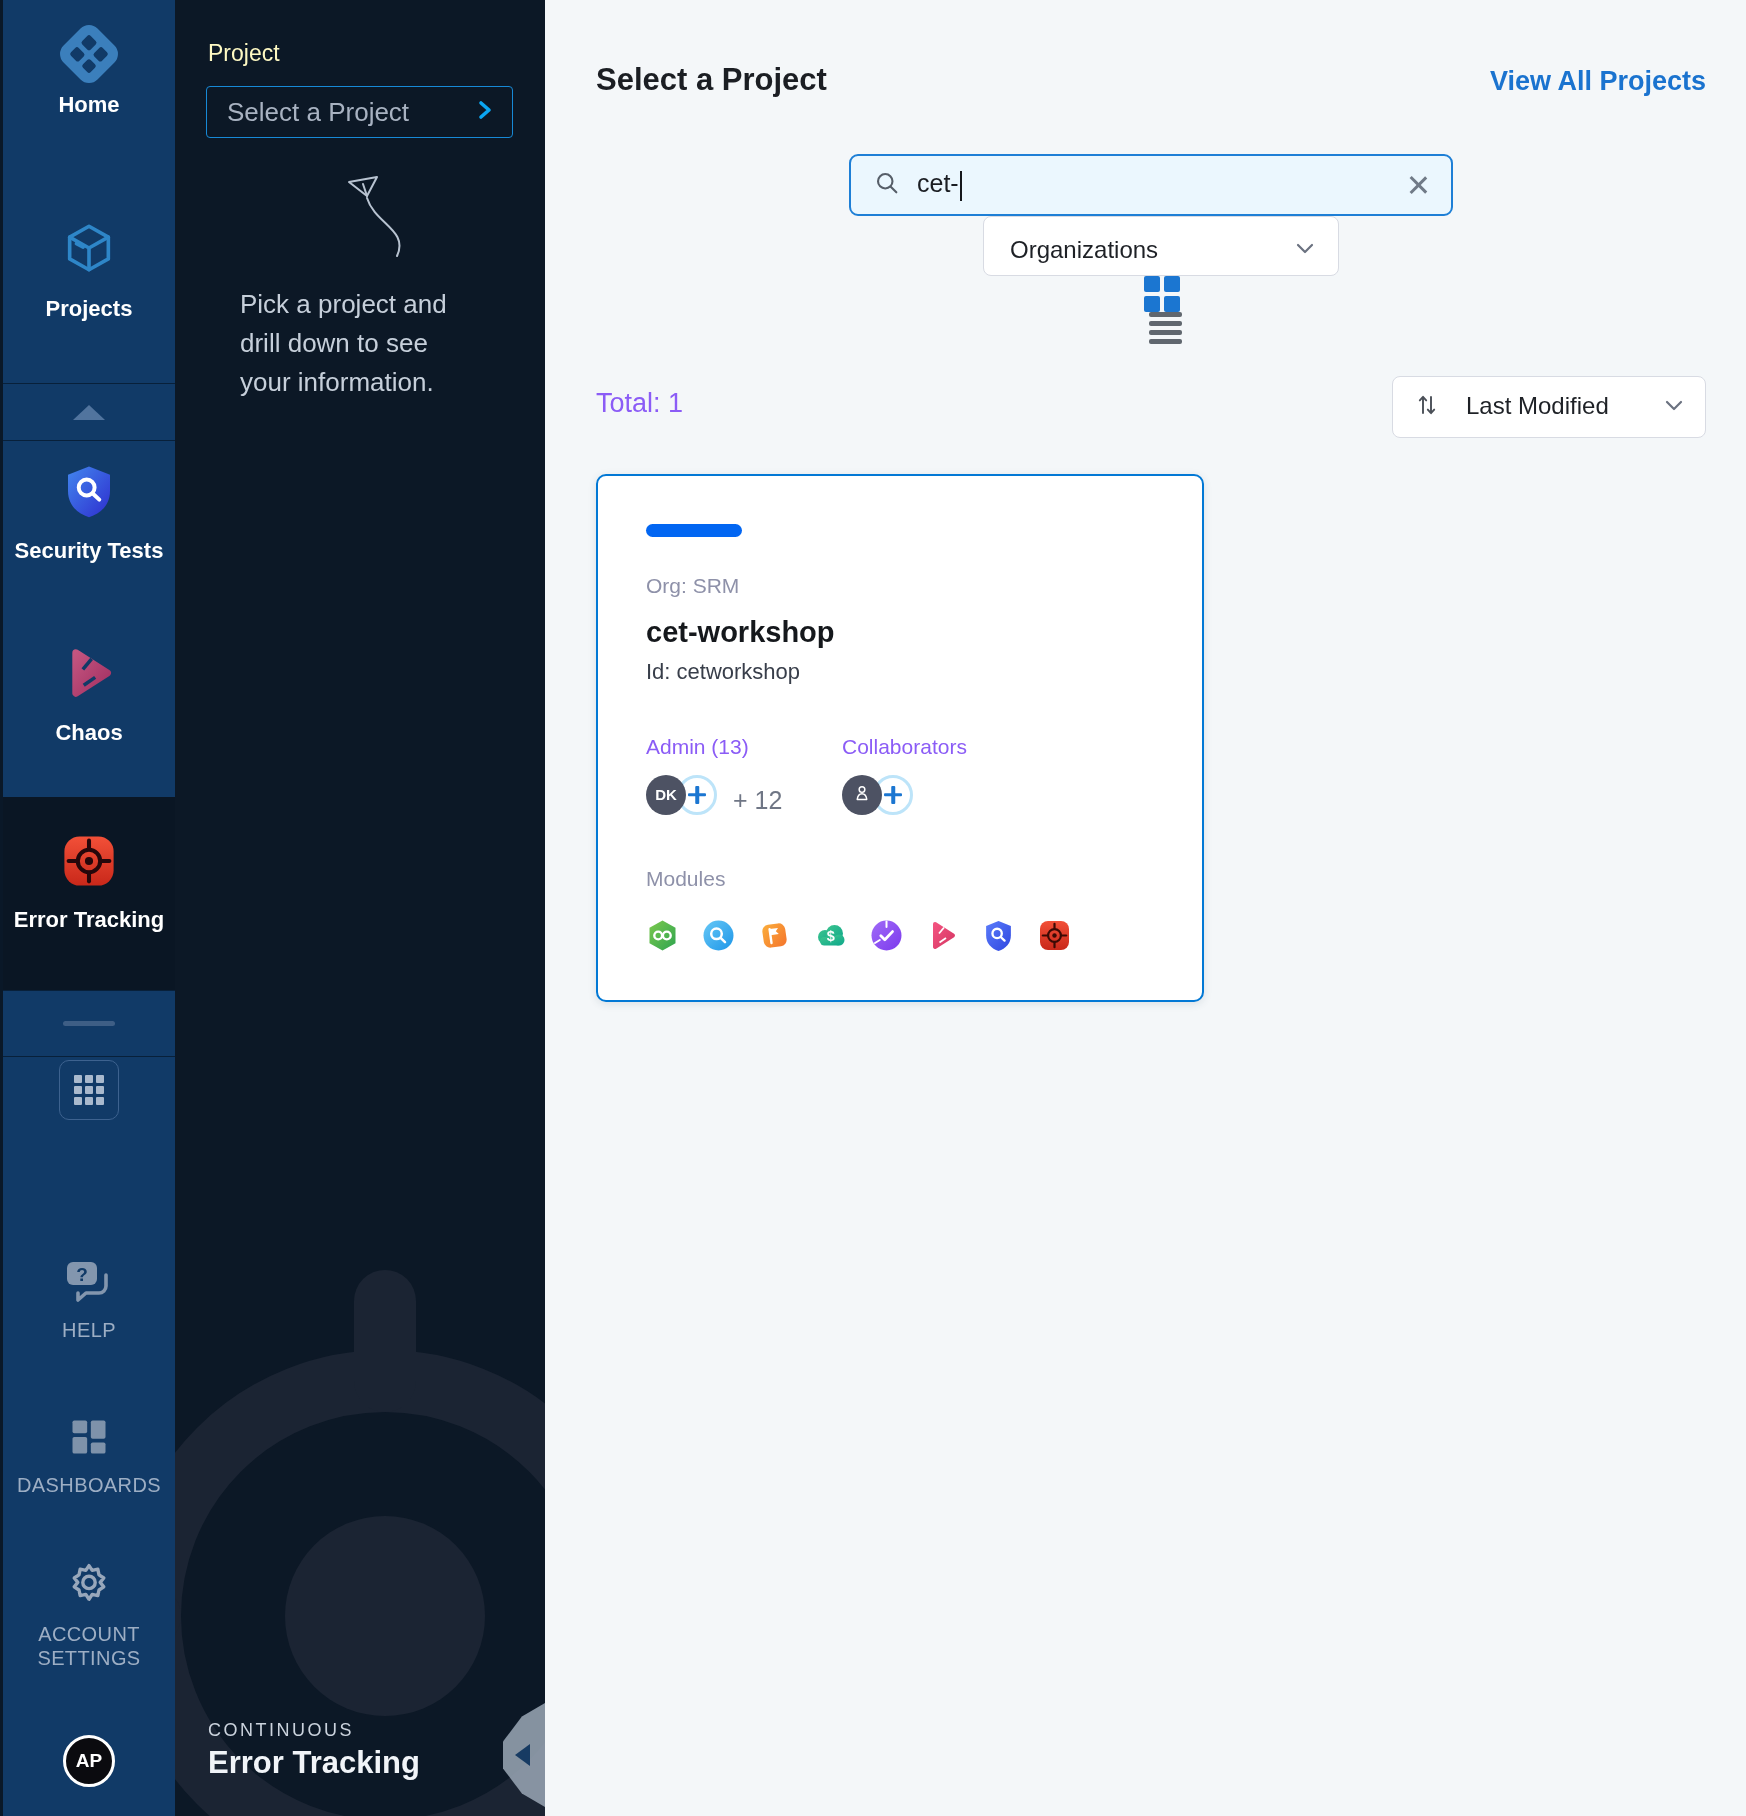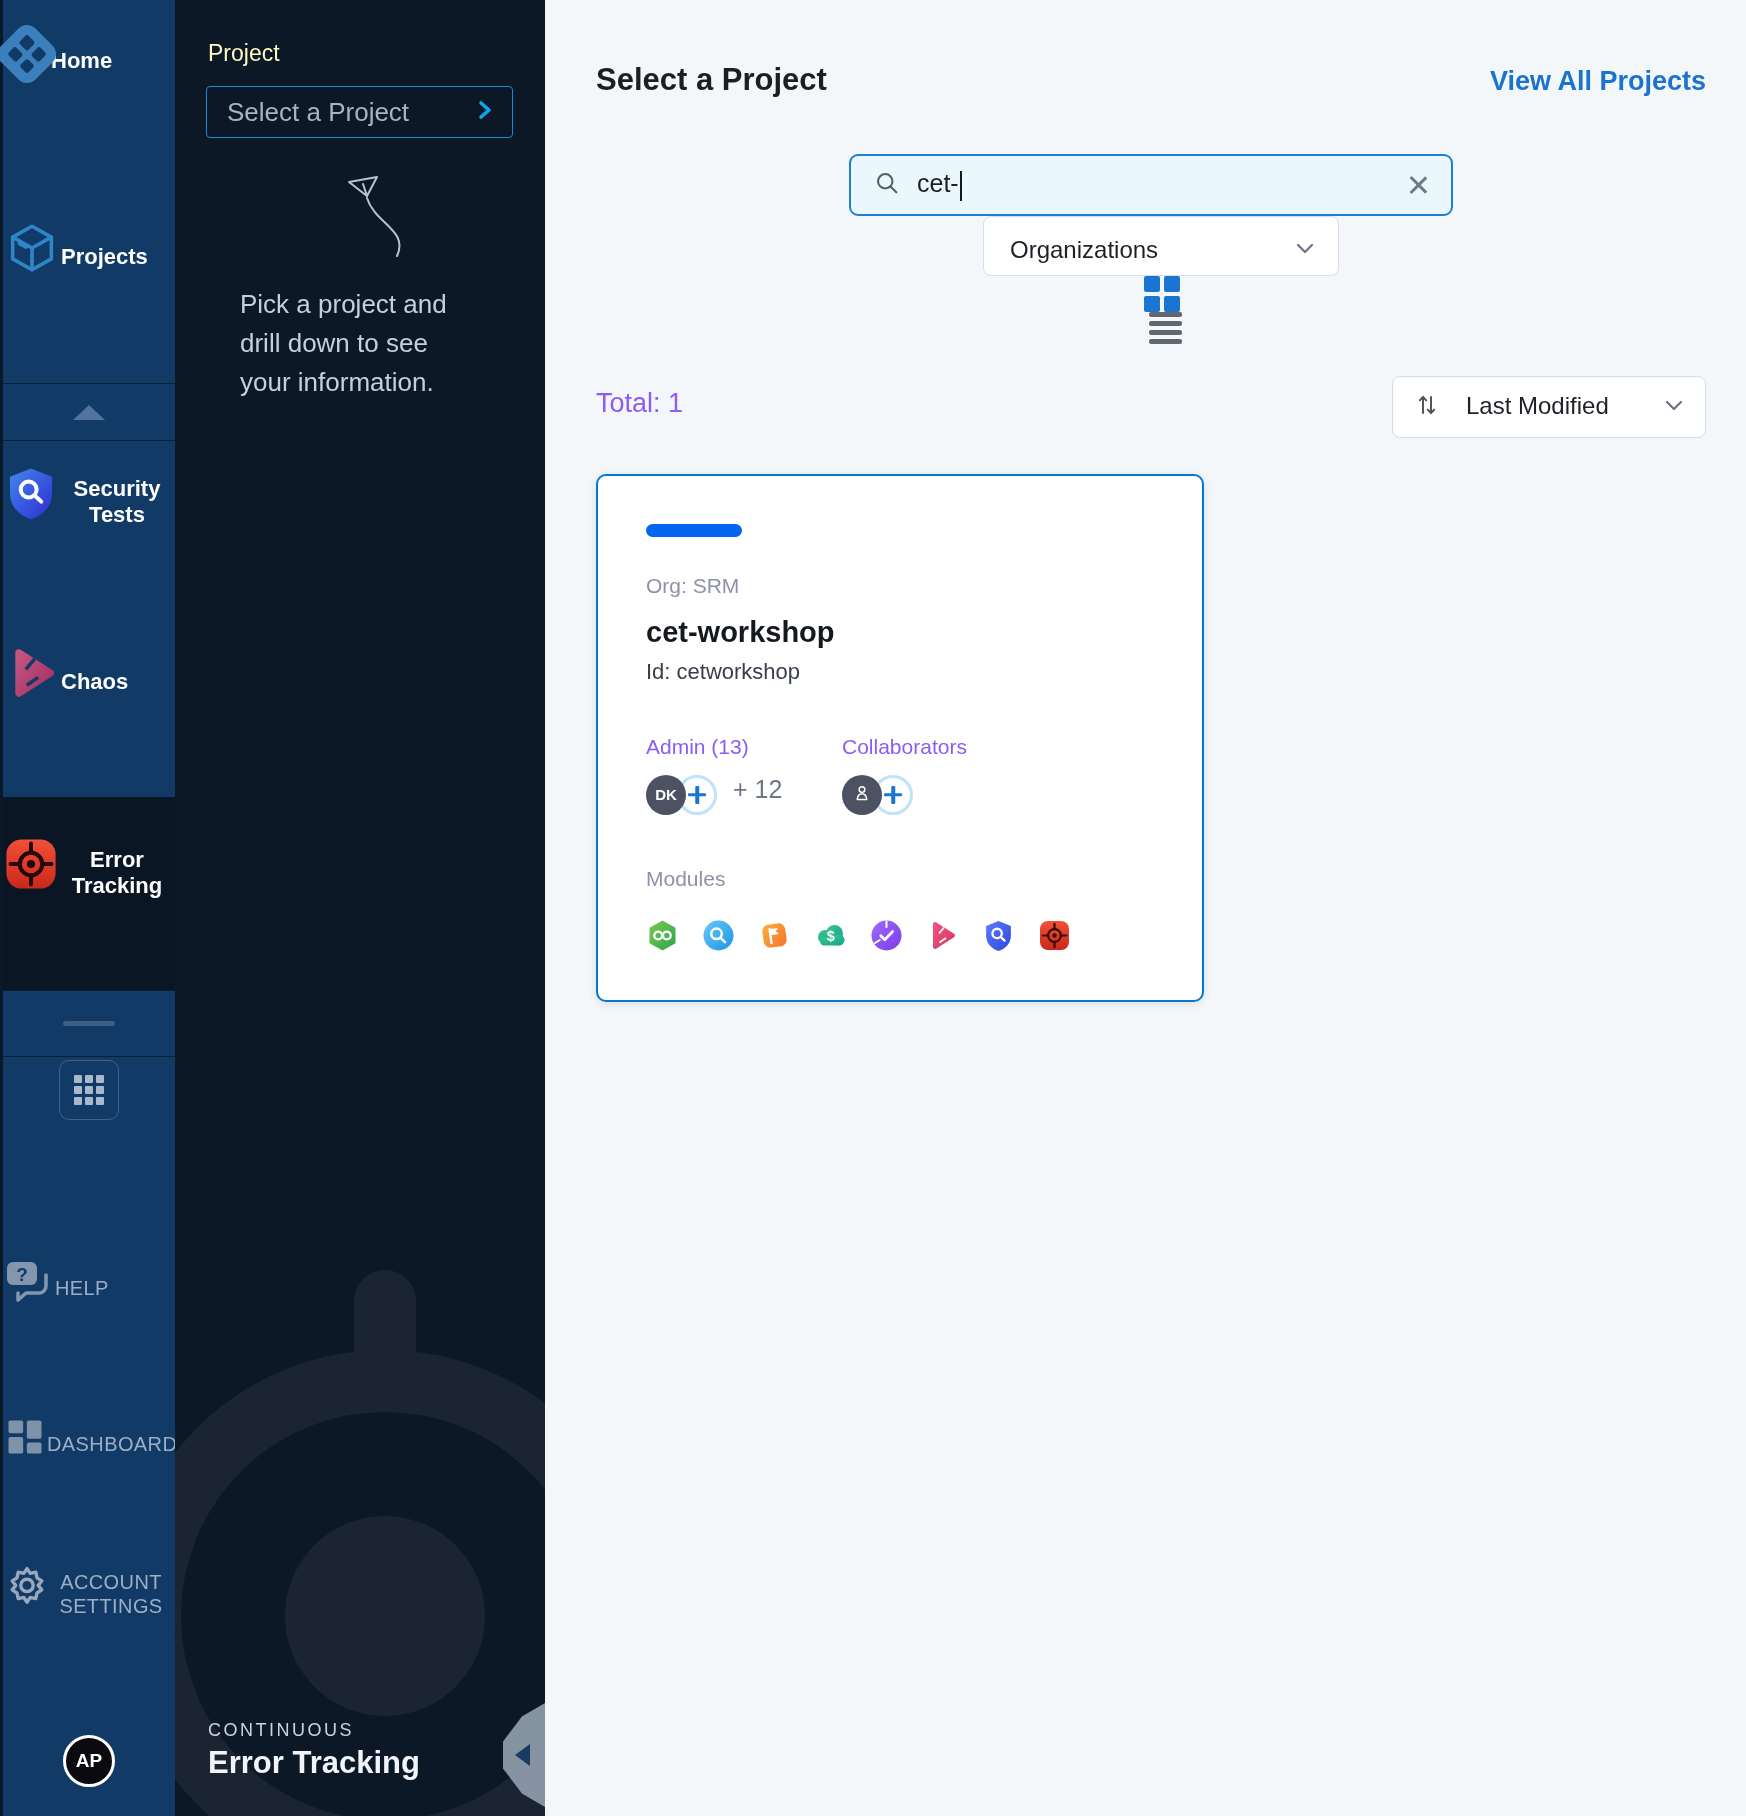--- a/index.html
+++ b/index.html
@@ -2,21 +2,21 @@
 <html><head>
 <meta charset="utf-8">
 <style>
   * { margin:0; padding:0; box-sizing:border-box; }
   html,body { width:1746px; height:1816px; }
   body { font-family:"Liberation Sans", sans-serif; background:#F4F7F9; overflow:hidden; }
   .app { display:flex; width:1746px; height:1816px; }
 
   
   .sidebar { position:relative; width:175px; height:1816px; background:#113A67; flex:none; border-left:3px solid #0A1828; }
-  .side-item { position:absolute; left:0; width:100%; display:flex; align-items:center; cursor:pointer; }
+  .side-item { position:absolute; left:0; width:100%; display:flex; flex-direction:column; align-items:center; cursor:pointer; }
   .side-label { color:#FFFFFF; font-size:22px; font-weight:600; margin-top:14px; text-align:center; }
   .side-label.dim { color:#9DAEC4; font-weight:400; font-size:20px; margin-top:10px; line-height:1.2; letter-spacing:.4px; }
   .sec-line-top { position:absolute; left:0; top:383px; width:100%; height:58px; border-top:1px solid rgba(6,26,48,.8); border-bottom:1px solid rgba(6,26,48,.8); display:flex; align-items:center; justify-content:center; cursor:pointer; }
   .tri-up { width:0; height:0; border-left:16px solid transparent; border-right:16px solid transparent; border-bottom:15px solid #51749E; }
   .selected-block { position:absolute; left:0; top:797px; width:100%; height:193px; background:#0A1624; }
   .band-dash { position:absolute; left:0; top:990px; width:100%; height:67px; border-top:1px solid rgba(6,26,48,.8); border-bottom:1px solid rgba(6,26,48,.8); display:flex; align-items:center; justify-content:center; cursor:pointer; }
   .dash { width:52px; height:5px; border-radius:3px; background:#3E5E85; }
 
   .home-ic { width:48px; height:48px; background:#3B7FBC; border-radius:12px; transform:rotate(45deg); display:grid; grid-template-columns:1fr 1fr; grid-template-rows:1fr 1fr; gap:5px; padding:10px; }
   .home-ic span { background:#113A67; border-radius:2.5px; }
@@ -67,21 +67,21 @@
   .sort-left { display:flex; gap:27px; }
 
   .card { margin-top:36px; width:608px; min-height:526px; background:#fff; border:2px solid #0278D5; border-radius:10px; box-shadow:0 2px 8px rgba(32,58,82,.12); padding:48px; cursor:pointer; }
   .card-pill { width:96px; height:13px; border-radius:7px; background:#0266F2; }
   .card-org { margin-top:37px; font-size:21px; color:#8E91A9; }
   .card-name { margin-top:18px; font-size:29px; font-weight:700; color:#15181C; }
   .card-id { margin-top:10px; font-size:22px; color:#383E4A; }
   .people-row { margin-top:50px; display:flex; }
   .people-col { width:196px; }
   .people-label { font-size:21px; color:#8b5cf6; }
-  .avatar-line { margin-top:16px; display:flex; align-items:flex-start; }
+  .avatar-line { margin-top:16px; display:flex; align-items:flex-end; }
   .mini-avatar { width:40px; height:40px; border-radius:50%; background:#4D5263; color:#fff; font-size:15px; font-weight:700; display:flex; align-items:center; justify-content:center; position:relative; z-index:2; }
   .plus-btn { width:40px; height:40px; border-radius:50%; background:#fff; border:3px solid #BDE4F9; margin-left:-9px; position:relative; z-index:1; cursor:pointer; }
   .plus-btn::before,.plus-btn::after { content:""; position:absolute; background:#1B76D1; border-radius:1px; }
   .plus-btn::before { left:50%; top:8px; width:3.5px; height:18px; transform:translateX(-50%); }
   .plus-btn::after { top:50%; left:8px; height:3.5px; width:18px; transform:translateY(-50%); }
   .more-count { margin-left:16px; font-size:25px; color:#6F7685; }
   .modules-label { margin-top:52px; font-size:21px; color:#8E91A9; }
   .modules-row { margin-top:28px; display:flex; gap:23px; }
   .modules-row svg { display:block; }
 </style>

